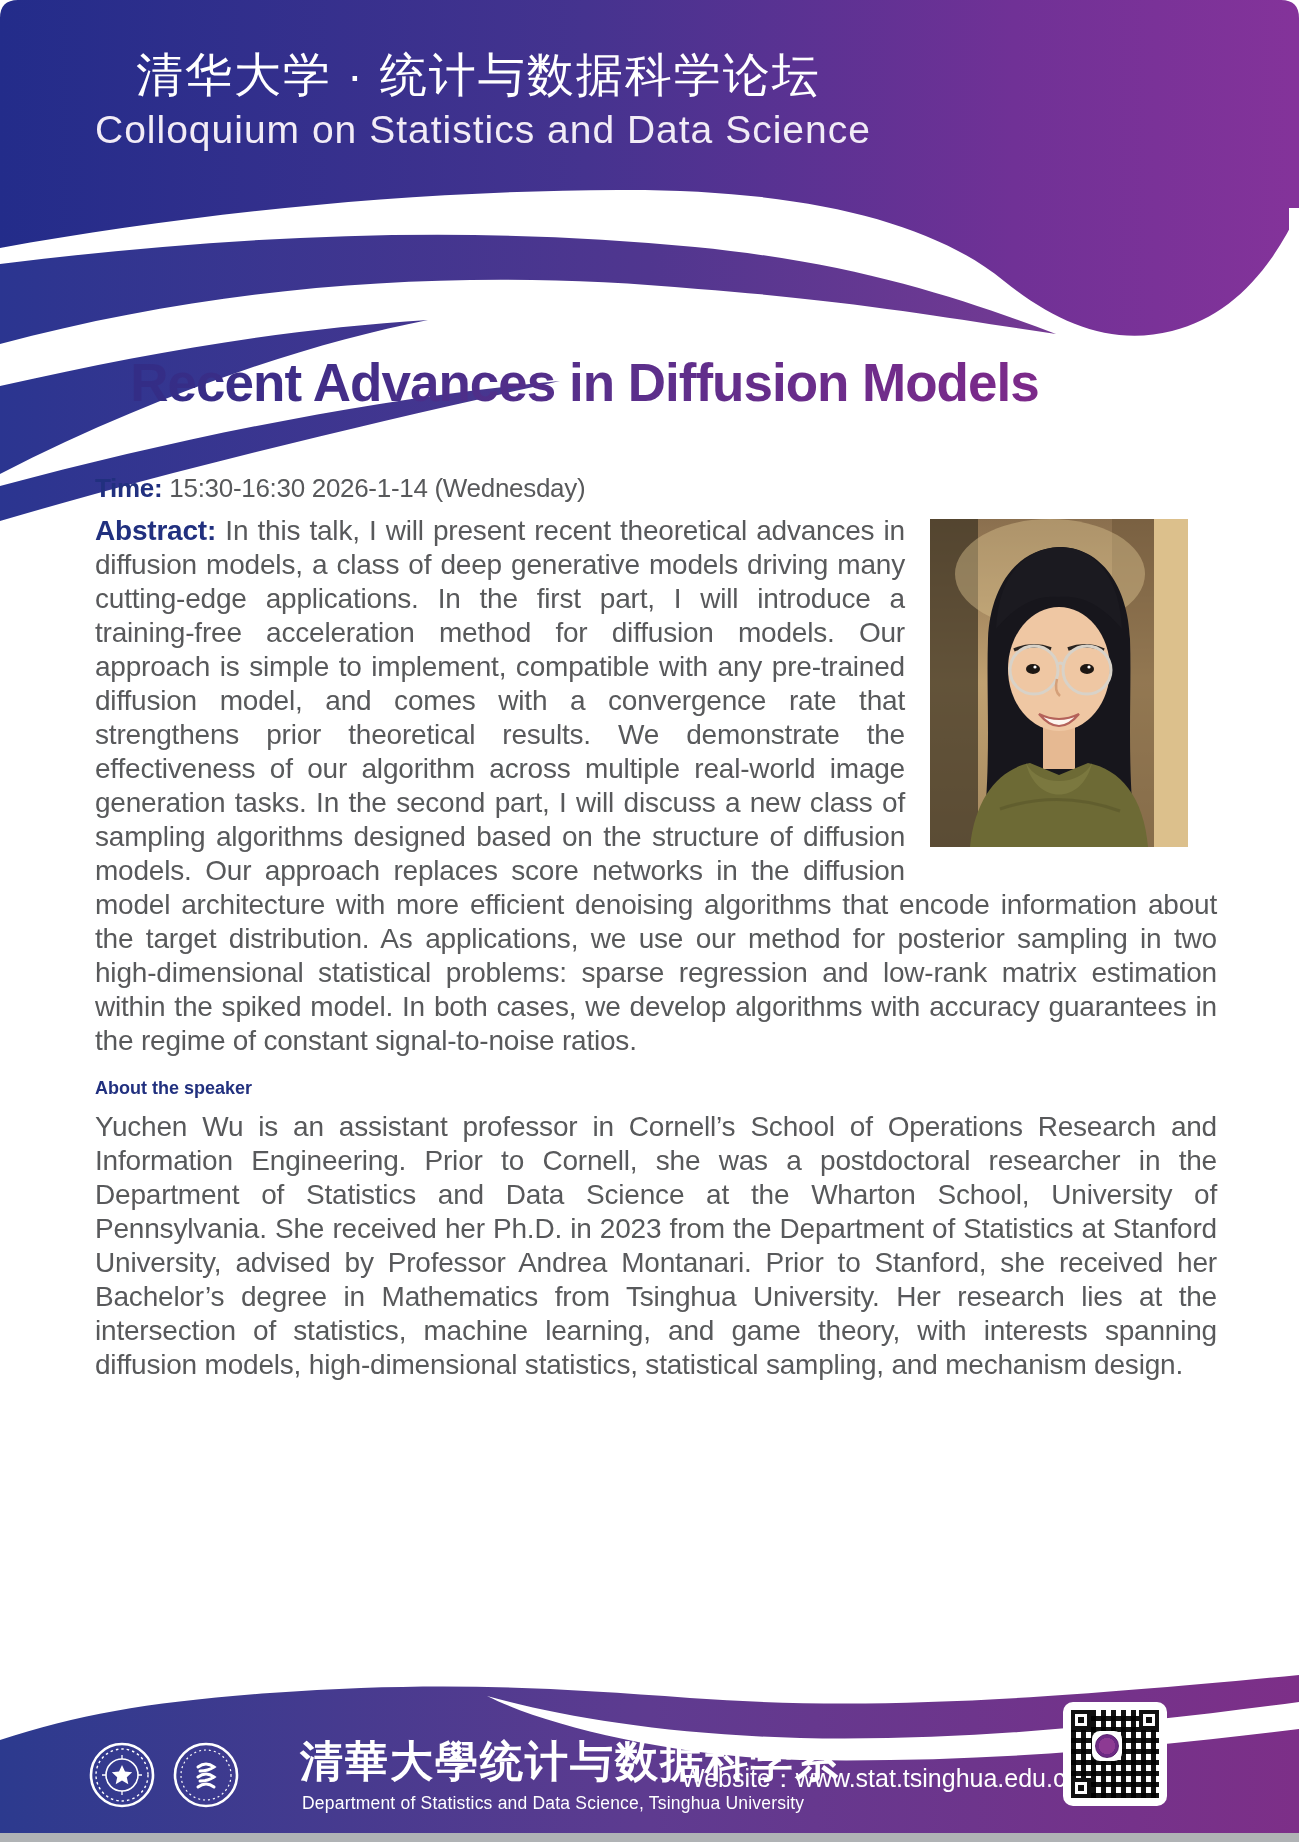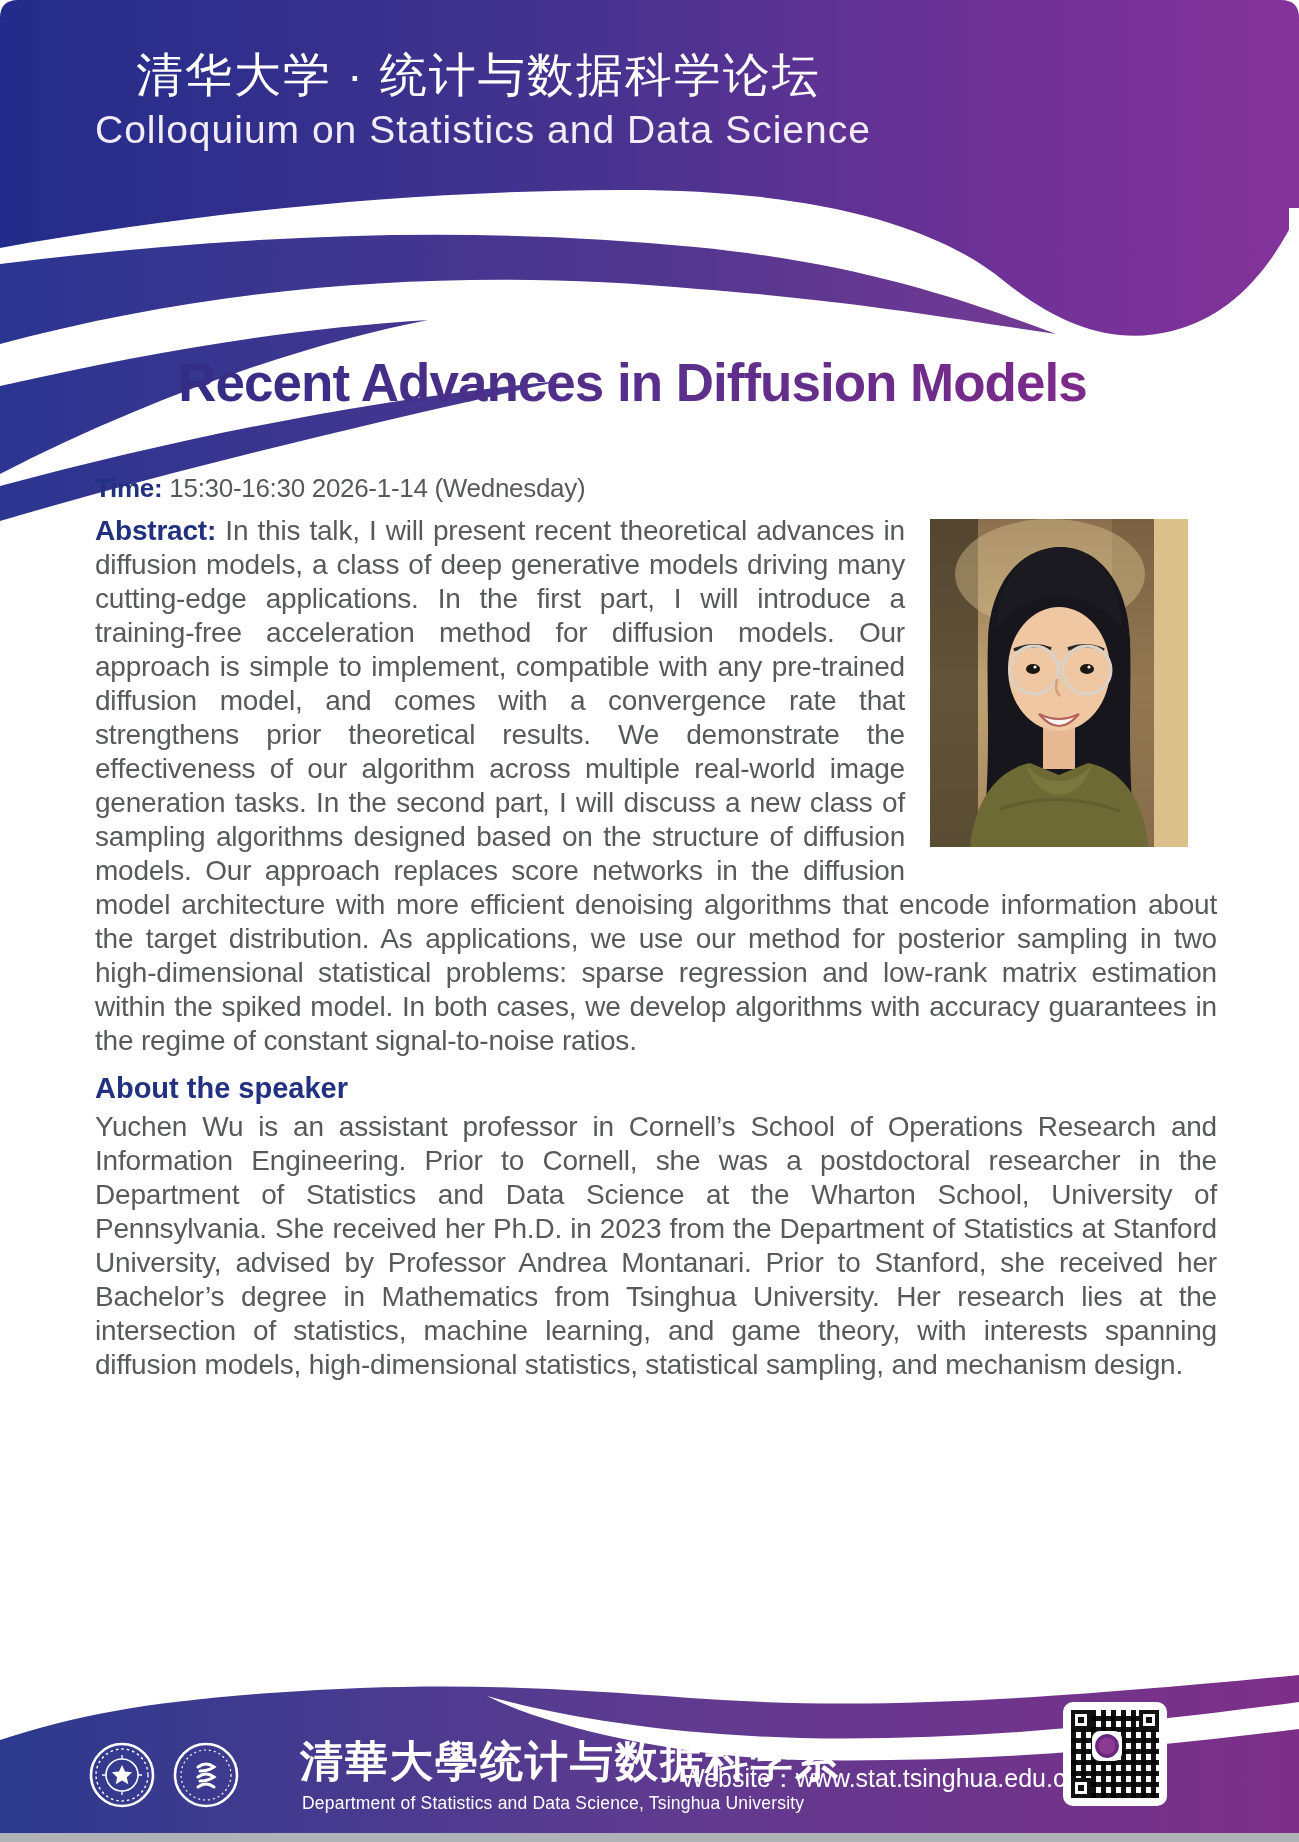--- a/index.html
+++ b/index.html
@@ -21,21 +21,21 @@
   }
   .right-margin-strip{
     position:absolute;right:0;top:208px;width:10px;height:1475px;background:#ffffff;
   }
 
   
   .talk-title{
     position:absolute;left:0;top:352px;width:1169px;text-align:center;
     font-size:53px;font-weight:bold;letter-spacing:-1px;
     background:linear-gradient(90deg,#332d86 12%,#5c2f8b 55%,#7c2a8a 88%);
-    -webkit-background-clip:text;background-clip:text;color:transparent;margin-left:48px;
+    -webkit-background-clip:text;background-clip:text;color:transparent;
   }
 
   
   .content{position:absolute;left:95px;top:468px;width:1122px;color:#58595b;}
   .content p{margin:0;}
   .label{color:#21307f;font-weight:bold;}
   p.info{
     font-size:26px;line-height:40px;letter-spacing:-0.3px;white-space:nowrap;
   }
   p.info.wrap2{
@@ -43,21 +43,21 @@
   }
   p.para{
     font-size:28px;line-height:34px;text-align:justify;letter-spacing:-0.2px;
   }
   p.abstract{margin-top:6px;}
   .photo-float{
     float:right;width:258px;height:328px;margin:5px 29px 12px 25px;
     overflow:hidden;background:#b99a6d;
   }
   h2.about-heading{
-    margin:10px 0 2px 0;font-size:29px;line-height:40px;color:#21307f;font-weight:bold;
+    margin:10px 0 2px 0;font-size:18px;line-height:40px;color:#21307f;font-weight:bold;
   }
 
   
   #footer-art{position:absolute;left:0;top:1660px;}
   .seal{
     position:absolute;border-radius:50%;box-sizing:border-box;
   }
   .ft-dept-zh{
     position:absolute;left:300px;top:1733px;color:#ffffff;
     font-size:43px;font-weight:600;letter-spacing:2px;

